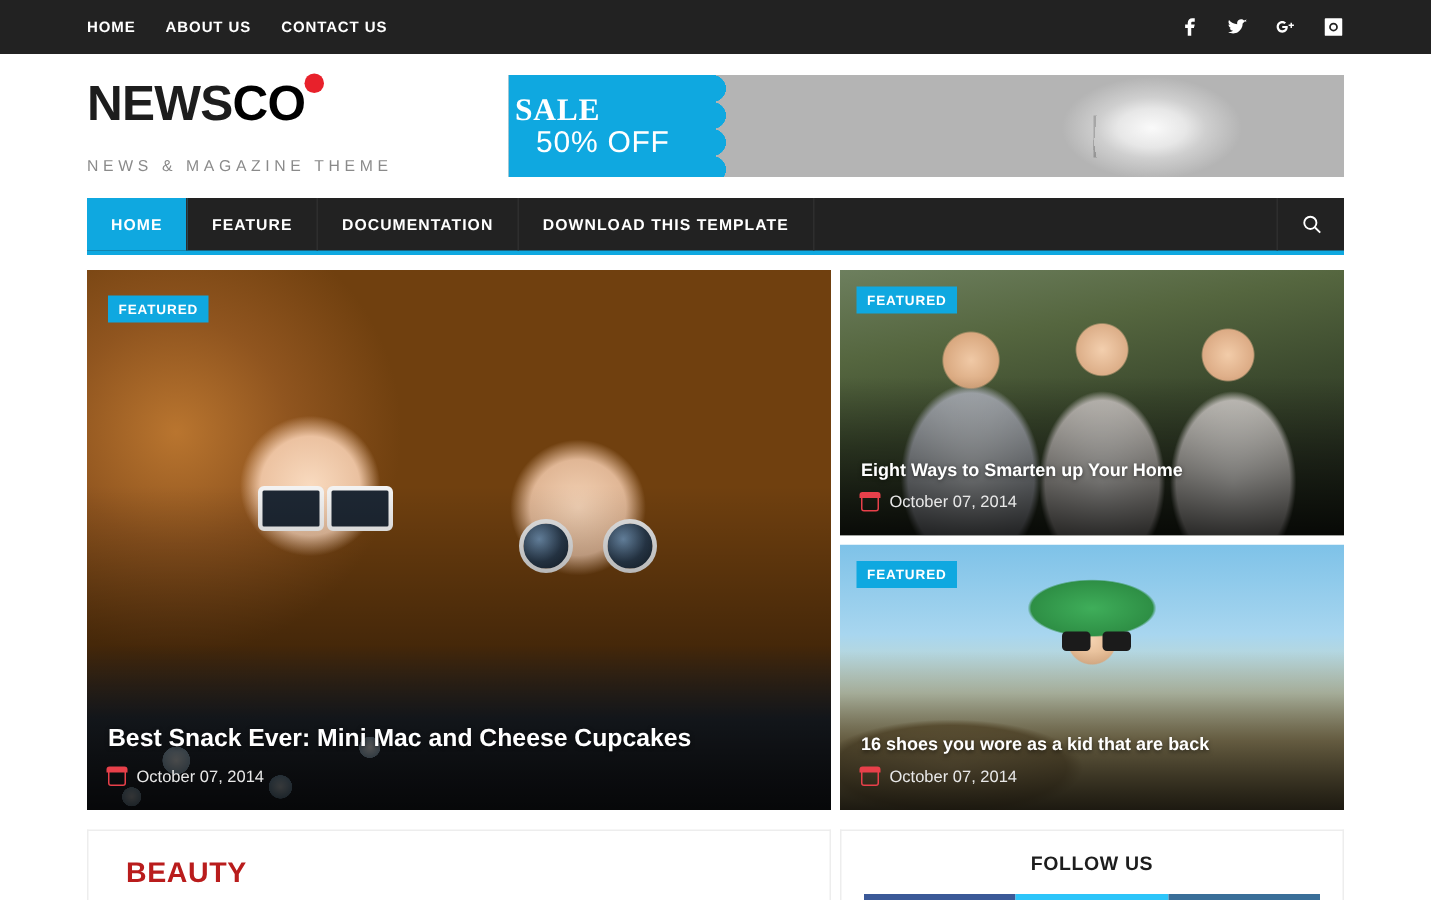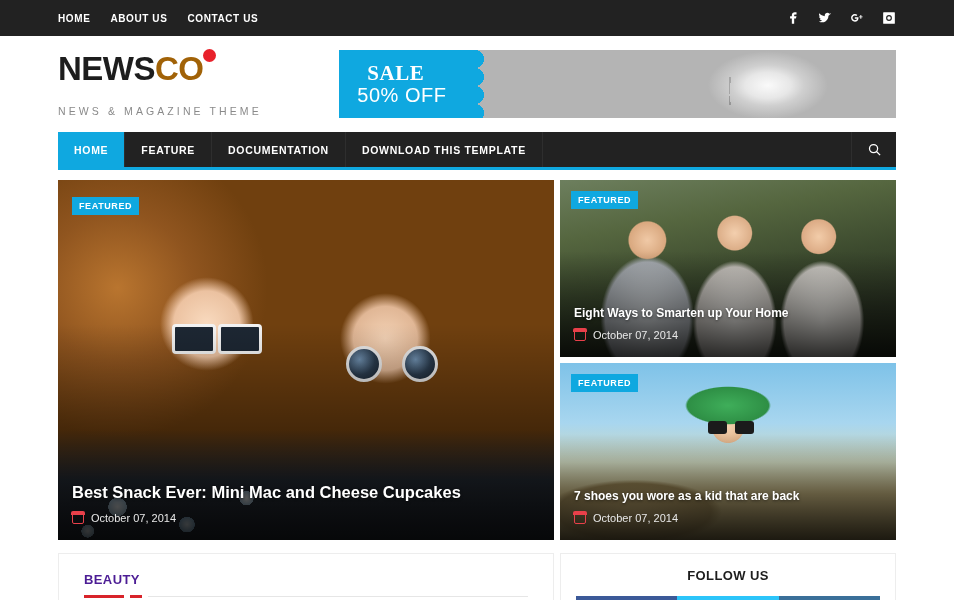--- a/index.html
+++ b/index.html
@@ -37,21 +37,21 @@
     height: 96px; display: flex; align-items: center;
     padding: 0 58px; background: #fff;
   }
   .logo-block { width: 276px; }
   .logo-word {
     font-size: 33px; font-weight: bold; letter-spacing: -0.5px;
     line-height: 1; position: relative; display: inline-block;
     font-family: "Liberation Sans", sans-serif;
   }
   .logo-a { color: #1d1d1d; }
-  .logo-b { color: #a16207; }
+  .logo-b { color: #000000; }
   .logo-dot {
     position: absolute; width: 13px; height: 13px; border-radius: 50%;
     background: #e8212b; right: -12px; top: -3px;
   }
   .logo-tag {
     margin-top: 20px; font-size: 10.5px; color: #8a8a8a;
     letter-spacing: 3.1px; text-transform: uppercase;
   }
   .banner {
     margin-left: 6px; width: 558px; height: 68px;
@@ -80,21 +80,21 @@
   }
   .banner-tab::after {
     content:""; position:absolute; right:-16px; top:0; width:18px; height:68px;
     background:
       radial-gradient(circle 9px at 0 9px, #0fa8e0 99%, transparent 100%),
       radial-gradient(circle 9px at 0 27px, #0fa8e0 99%, transparent 100%),
       radial-gradient(circle 9px at 0 45px, #0fa8e0 99%, transparent 100%),
       radial-gradient(circle 9px at 0 63px, #0fa8e0 99%, transparent 100%);
   }
   .banner-sale {
-    position:absolute; z-index:3; left: 28px; top: 11px;
+    position:absolute; z-index:3; left: 4px; top: 11px;
     color:#fff; font-size: 21px; font-weight: bold; letter-spacing: .5px;
     font-family: "Liberation Serif", serif;
   }
   .banner-off {
     position:absolute; z-index:3; left: 18px; top: 34px;
     color:#fff; font-size: 20px; letter-spacing: .5px; font-weight: 300;
   }
 
   
   .mainnav {
@@ -214,21 +214,21 @@
     background:#e8404a; border-radius:2px 2px 0 0;
   }
   .card-date { color:#e8e8e8; font-size: 11px; }
 
   
   .bottom { margin: 13px 58px 0; display:flex; gap: 6px; }
   .col-main { width: 496px; background:#fff; border:1px solid #ededed; border-bottom:none;
               height: 60px; padding: 18px 25px 0; }
   .sec-head { display:flex; align-items:flex-start; }
   .sec-title {
-    font-size: 13px; font-weight: bold; color:#4c1d95;
+    font-size: 19px; font-weight: bold; color:#b91c1c;
     letter-spacing: .4px; text-transform: uppercase; white-space:nowrap;
   }
   .sec-underline { position:relative; margin-top: 8px; height: 3px; width: 100%; }
   .sec-underline::before {
     content:""; position:absolute; left:0; top:0; width: 40px; height:3px; background:#d8232a;
   }
   .sec-underline::after {
     content:""; position:absolute; left: 46px; top:0; width: 12px; height:3px; background:#d8232a;
   }
   .sec-rule { position:absolute; left: 64px; right:0; top:1px; height:1px; background:#e6e6e6; }
@@ -344,21 +344,21 @@
           </div>
         </div>
       </div>
 
       <div class="card card-sm">
         <div class="ph ph-hat"></div>
         <div class="hat-glasses"></div>
         <div class="shade"></div>
         <div class="badge">FEATURED</div>
         <div class="card-text">
-          <div class="card-title">7 shoes you wore as a kid that are back</div>
+          <div class="card-title">16 shoes you wore as a kid that are back</div>
           <div class="card-meta">
             <span class="cal"></span>
             <span class="card-date">October 07, 2014</span>
           </div>
         </div>
       </div>
 
     </div>
   </div>
 

